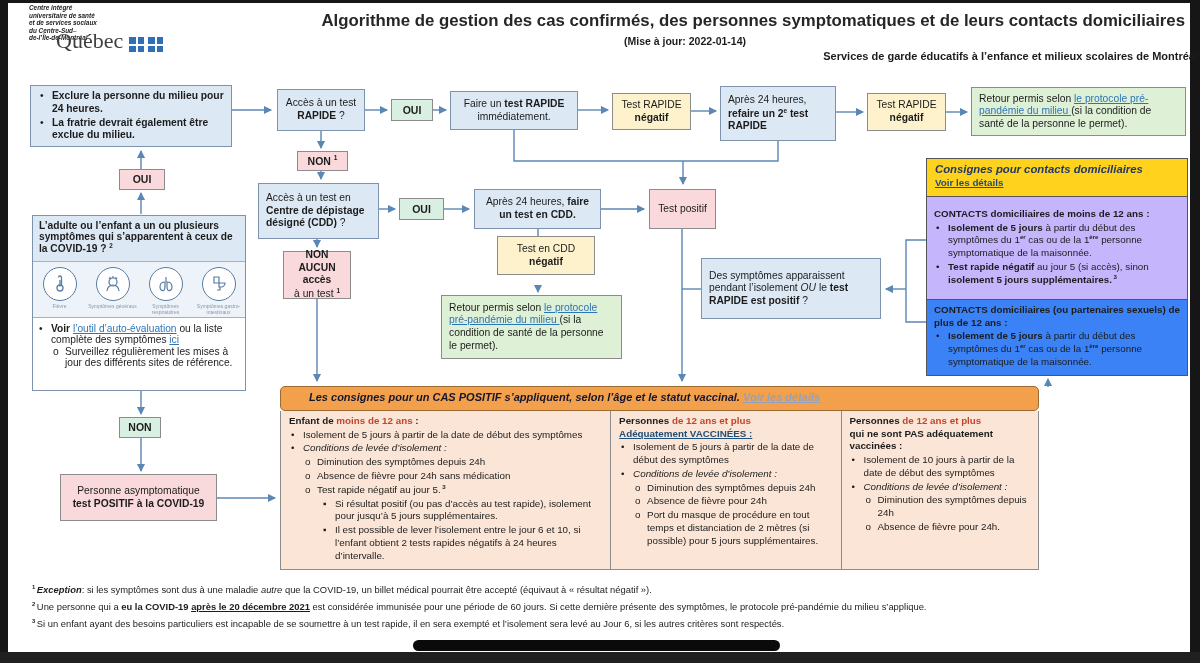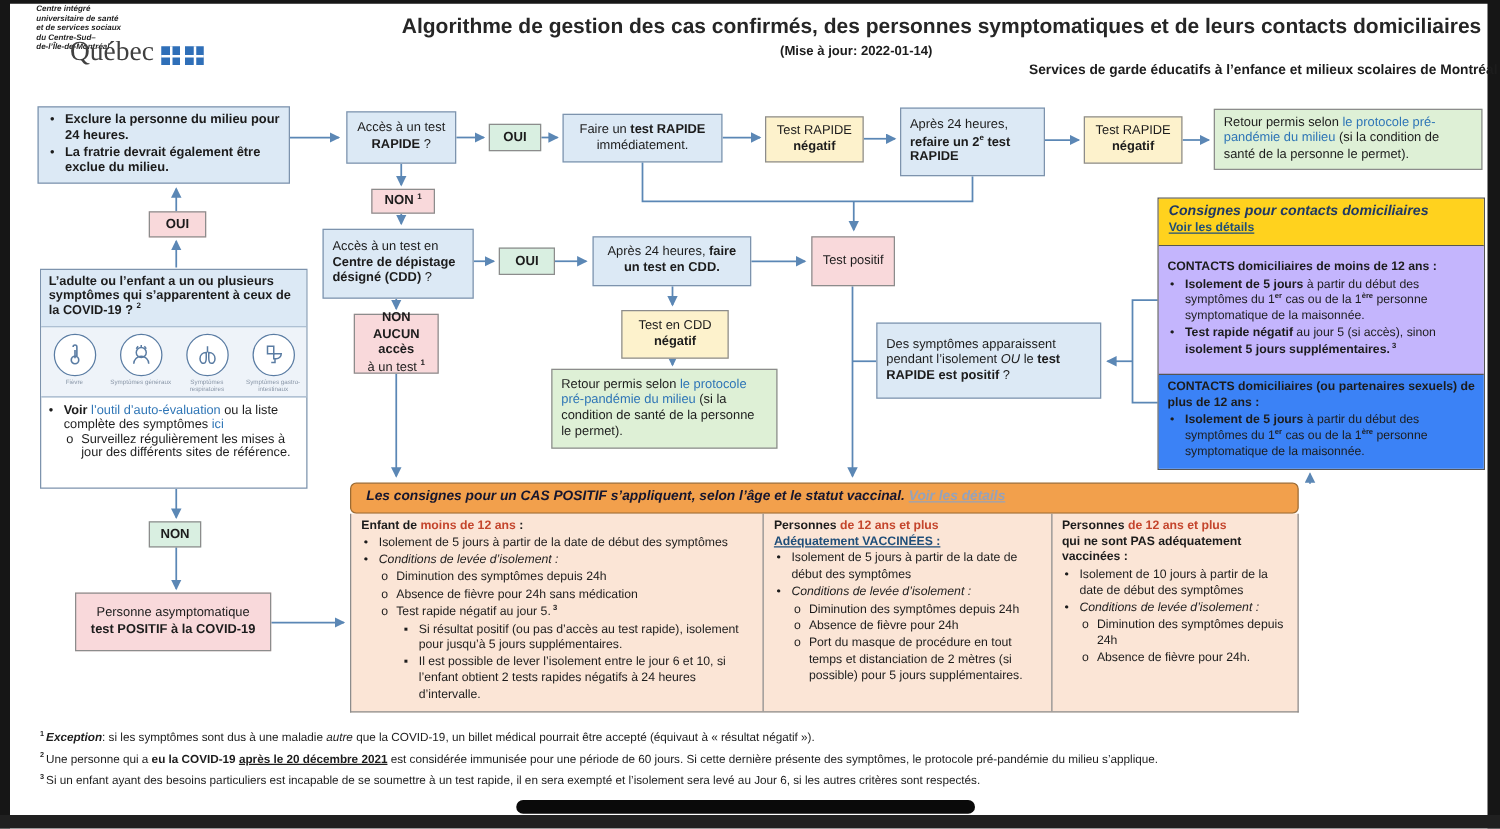--- a/index.html
+++ b/index.html
@@ -7,21 +7,21 @@
         font-family:"Liberation Sans", sans-serif;color:#1c1c1c;}
   .strip{position:absolute;background:#161616;}
   
   .b{font-weight:bold}
   .i{font-style:italic}
   .bi{font-weight:bold;font-style:italic}
   .u{text-decoration:underline}
   .blk{display:block}
   .sup{vertical-align:super;font-size:0.62em;font-weight:bold}
   .red{color:#c4452c}
-  .link{color:#2e75b6;cursor:pointer}
+  .link{color:#2e75b6;text-decoration:underline;cursor:pointer}
   .navylink{color:#1f4e79;font-weight:bold;text-decoration:underline;cursor:pointer}
   .hlink{color:#93a2bd;font-weight:bold;font-style:italic;text-decoration:underline;cursor:pointer}
   
   .box{position:absolute;border:1.3px solid #7d93ad;background:#dce9f5;font-size:10.3px;
        line-height:1.22;padding:4px 7px;box-sizing:border-box;display:flex;align-items:center;z-index:2;}
   .center{justify-content:center;text-align:center}
   .green{background:#d9efe1;border-color:#8c8c8c}
   .pink{background:#f9d9db;border-color:#8c8c8c}
   .yellow{background:#fdf2cc;border-color:#8c8c8c}
   .bigGreen{background:#def0d6;border-color:#8c8c8c}
@@ -59,21 +59,21 @@
   #symptom-links{padding:4px 4px;font-size:10.2px}
   
   #contacts-panel{position:absolute;left:926px;top:158px;width:262px;height:218px;border:1.5px solid #555;
                   box-sizing:border-box;z-index:2;font-size:9.8px;line-height:1.3;display:flex;flex-direction:column}
   #contacts-header{background:#ffd21e;border-bottom:1.4px solid #555;padding:3px 8px;height:38px;box-sizing:border-box}
   #contacts-title{font-weight:bold;font-style:italic;color:#1f3864;font-size:11.3px}
   #contacts-s1{background:#c4b5fd;border-bottom:1.2px solid #555;padding:11px 7px;flex:0 0 102px;box-sizing:border-box}
   #contacts-s2{background:#3b82f6;padding:4px 7px;flex:1;box-sizing:border-box}
   
   #positive-panel{position:absolute;left:280px;top:386px;width:759px;height:184px;z-index:2;box-sizing:border-box}
-  #positive-header{background:#f2a04c;border:1.4px solid #9c6b33;border-radius:5px;padding:4px 12px;
+  #positive-header{background:#f2a04c;border:1.4px solid #9c6b33;border-radius:5px;padding:4px 28px;
                    font-size:11px;color:#15152e;box-sizing:border-box;height:25px}
   #positive-body{display:flex;border:1.3px solid #8c8c8c;border-top:none;background:#fbe5d6;
                  height:159px;box-sizing:border-box;font-size:9.8px;line-height:1.3}
   .pos-col{padding:4px 8px;box-sizing:border-box}
   #pos-col-1{width:330px}
   #pos-col-2{width:232px;border-left:1.2px solid #8c8c8c;border-right:1.2px solid #8c8c8c}
   #pos-col-3{width:197px}
   
   #footnotes{position:absolute;left:32px;top:584px;width:1150px;font-size:9.4px;line-height:1.25;z-index:2}
   .fnote{margin-bottom:5px}
@@ -186,21 +186,21 @@
   </div>
   <div class="box center" style="left:474px;top:189px;width:127px;height:40px">
     <span><span>Après 24 heures, </span><span class="b">faire un test en CDD.</span></span>
   </div>
   <div class="box pink center" style="left:649px;top:189px;width:67px;height:40px">
     <span><span>Test positif</span></span>
   </div>
   <div class="box pink center" style="left:283px;top:251px;width:68px;height:48px">
     <span><span class="b blk">NON</span><span class="b blk">AUCUN accès</span><span>à un test </span><span class="sup">1</span></span>
   </div>
-  <div class="box yellow center" style="left:497px;top:248px;width:86px;height:39px">
+  <div class="box yellow center" style="left:497px;top:236px;width:98px;height:39px">
     <span><span>Test en CDD </span><span class="b blk">négatif</span></span>
   </div>
   <div class="box bigGreen" style="left:441px;top:295px;width:181px;height:64px">
     <span><span>Retour permis selon </span><span class="link">le protocole pré-pandémie du milieu </span><span>(si la condition de santé de la personne le permet).</span></span>
   </div>
   <div class="box" style="left:701px;top:258px;width:180px;height:61px">
     <span><span>Des symptômes apparaissent pendant l’isolement </span><span class="i">OU</span><span> le </span><span class="b">test RAPIDE est positif</span><span> ?</span></span>
   </div>
 
   <div class="box pink center lbl" style="left:119px;top:169px;width:46px;height:21px">

